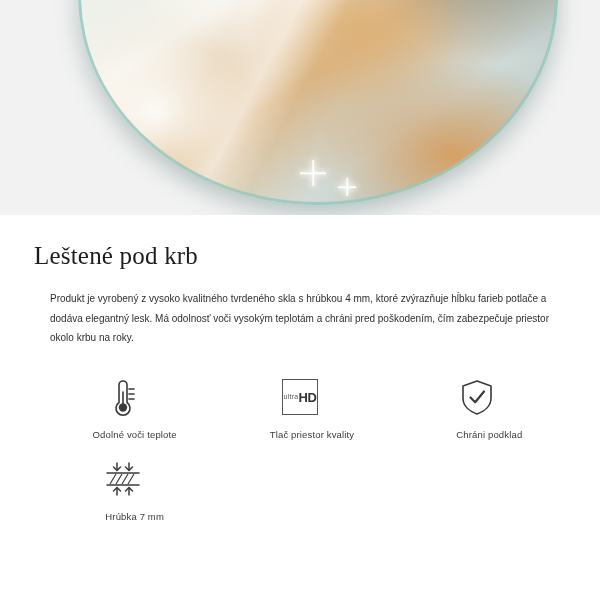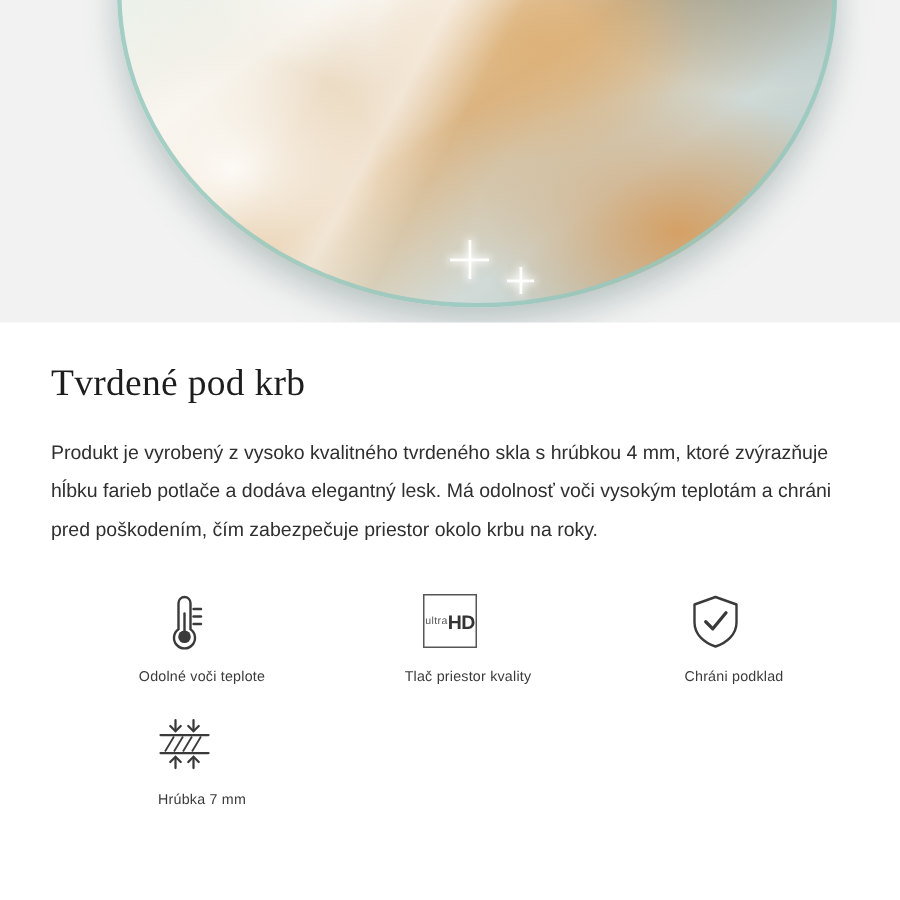--- a/index.html
+++ b/index.html
@@ -104,24 +104,24 @@
     font-family: "Liberation Serif", serif;
     font-size: 25px;
     line-height: 1.36;
     color: #1d1d1d;
     font-weight: 400;
     margin: 0 0 16px 0;
     letter-spacing: 0.2px;
   }
   .title .line2 { display: block; }
   .paragraph {
-    font-size: 13px;
+    font-size: 10px;
     line-height: 1.95;
     color: #2f2f2f;
-    margin: 0;
+    margin: 16px;
     max-width: 535px;
   }
 
   
   .features {
     margin-top: 26px;
     display: grid;
     grid-template-columns: repeat(3, 1fr);
     row-gap: 16px;
   }
@@ -175,21 +175,21 @@
 
   <div class="hero">
     <div class="hero-plate"></div>
     <div class="hero-plate-edge"></div>
     <div class="sparkle s1"></div>
     <div class="sparkle s2"></div>
   </div>
 
   <div class="content">
     <h1 class="title">
-      <span>Tvrdené pod krb</span>
+      <span>Leštené pod krb</span>
     </h1>
     <p class="paragraph">Produkt je vyrobený z vysoko kvalitného tvrdeného skla s hrúbkou 4 mm, ktoré zvýrazňuje hĺbku farieb potlače a dodáva elegantný lesk. Má odolnosť voči vysokým teplotám a chráni pred poškodením, čím zabezpečuje priestor okolo krbu na roky.</p>
 
     <div class="features">
 
       <div class="feature">
         <div class="feature-icon">
           <svg width="40" height="42" viewBox="0 0 40 42" aria-hidden="true">
             <g fill="none" stroke="#3a3a3a" stroke-width="1.6" stroke-linecap="round">
               <path d="M16 9a4 4 0 0 1 8 0v17.5a7 7 0 1 1-8 0z"></path>

